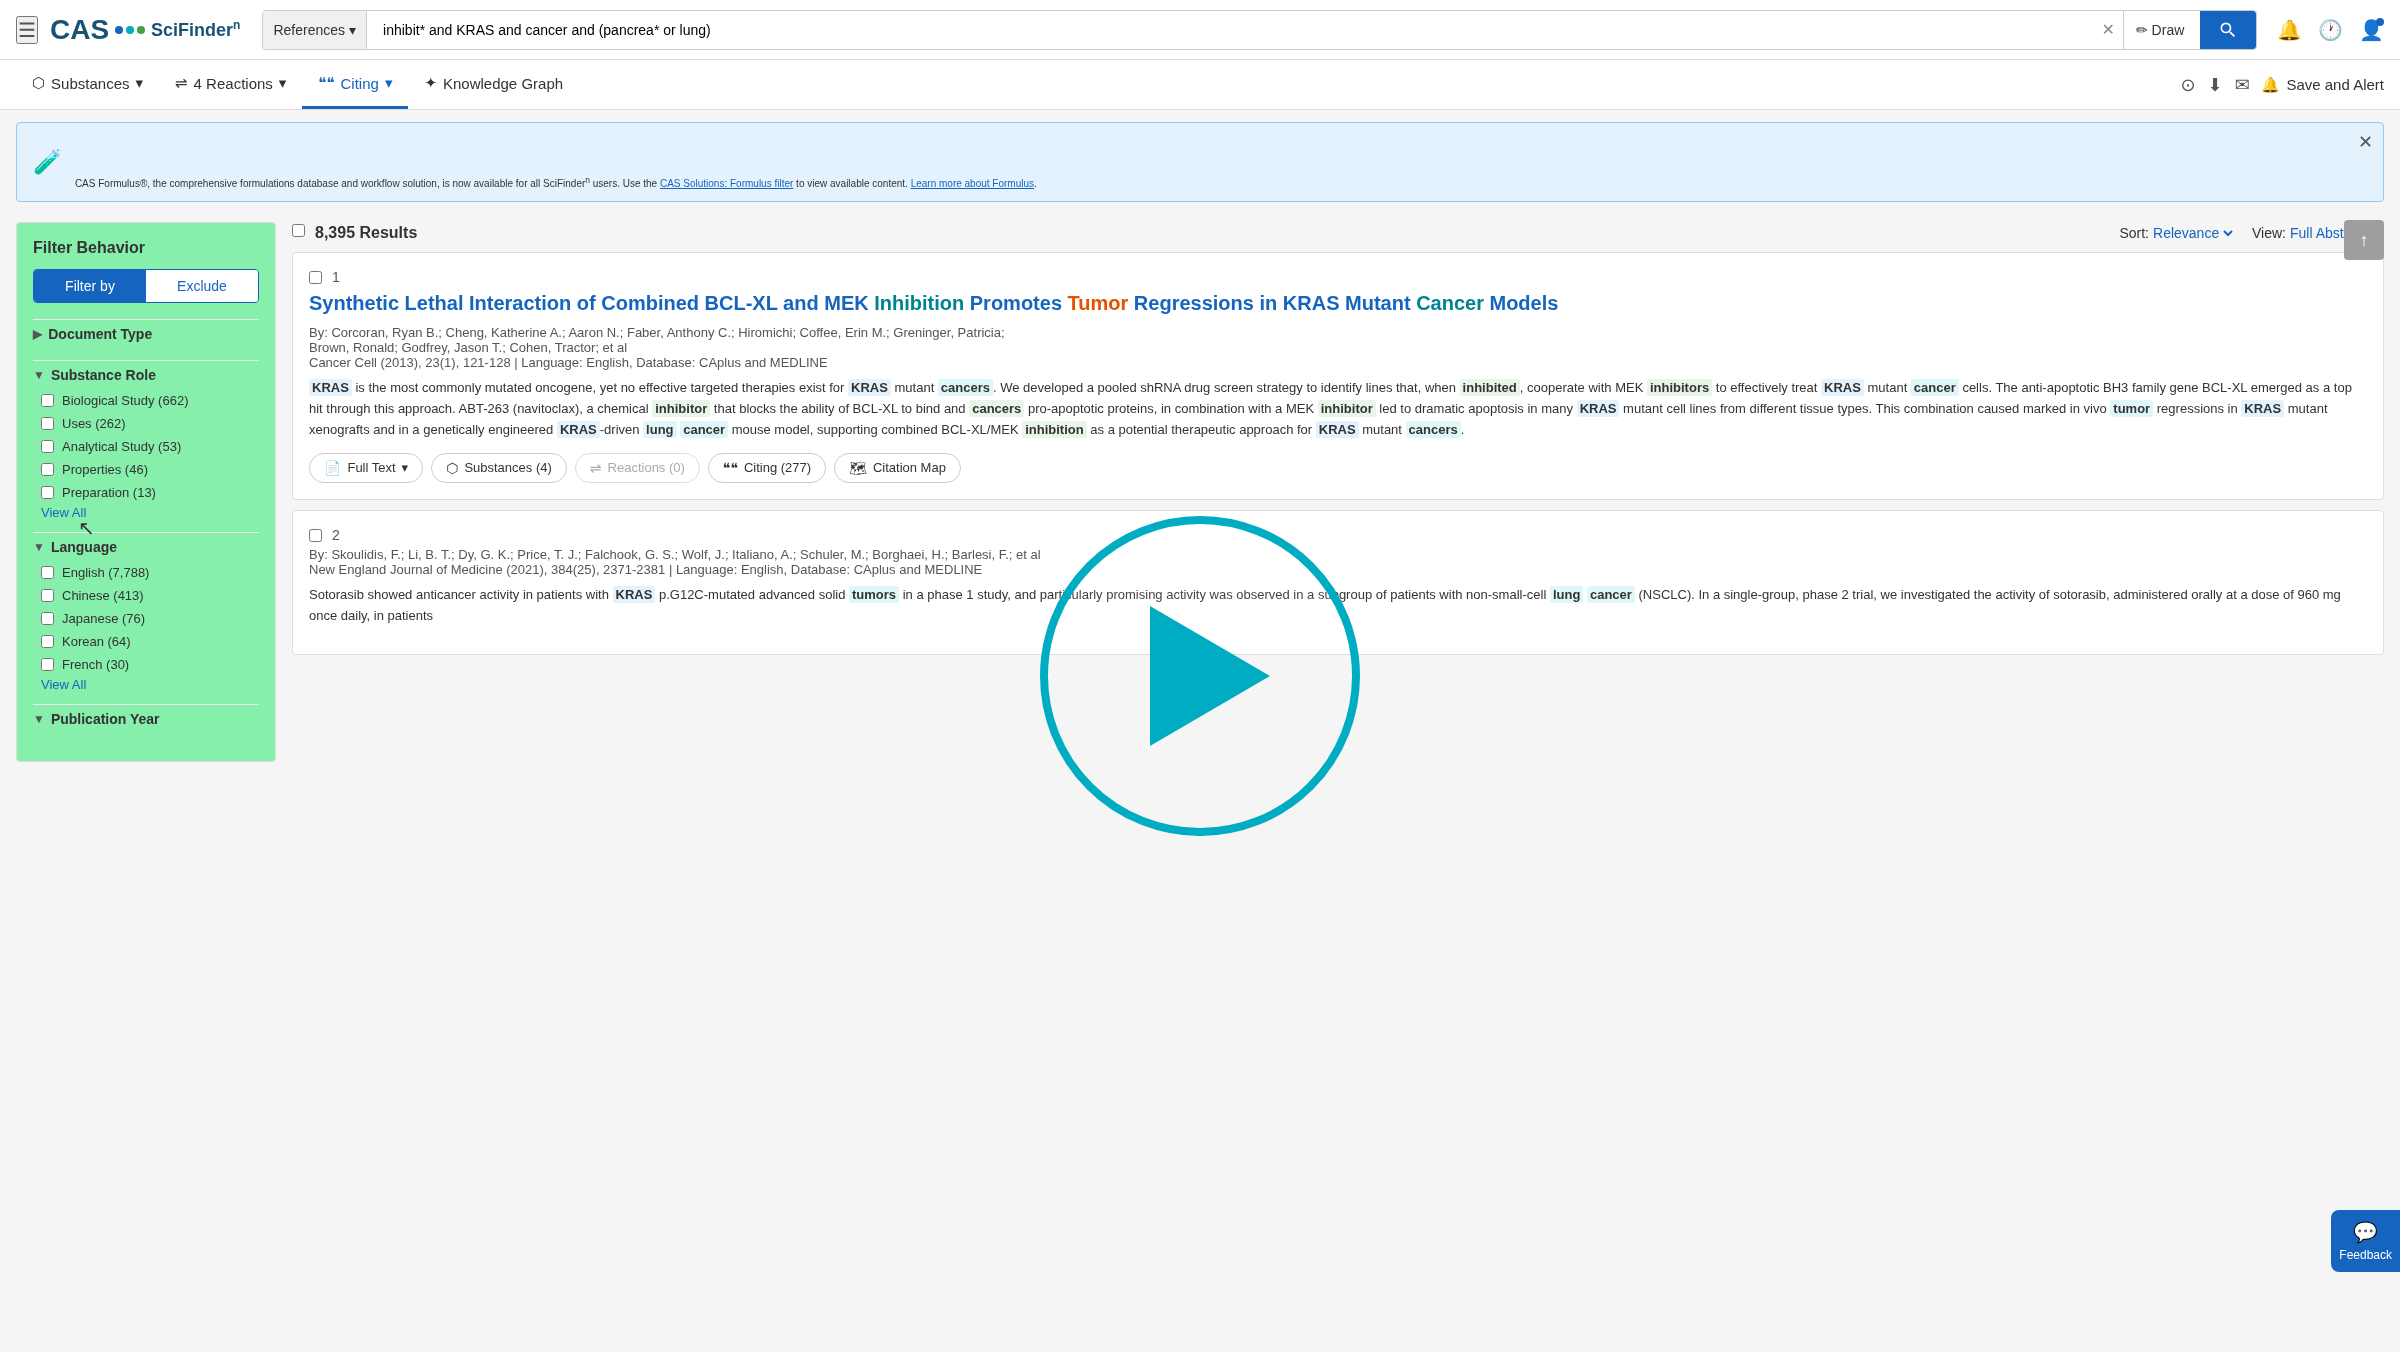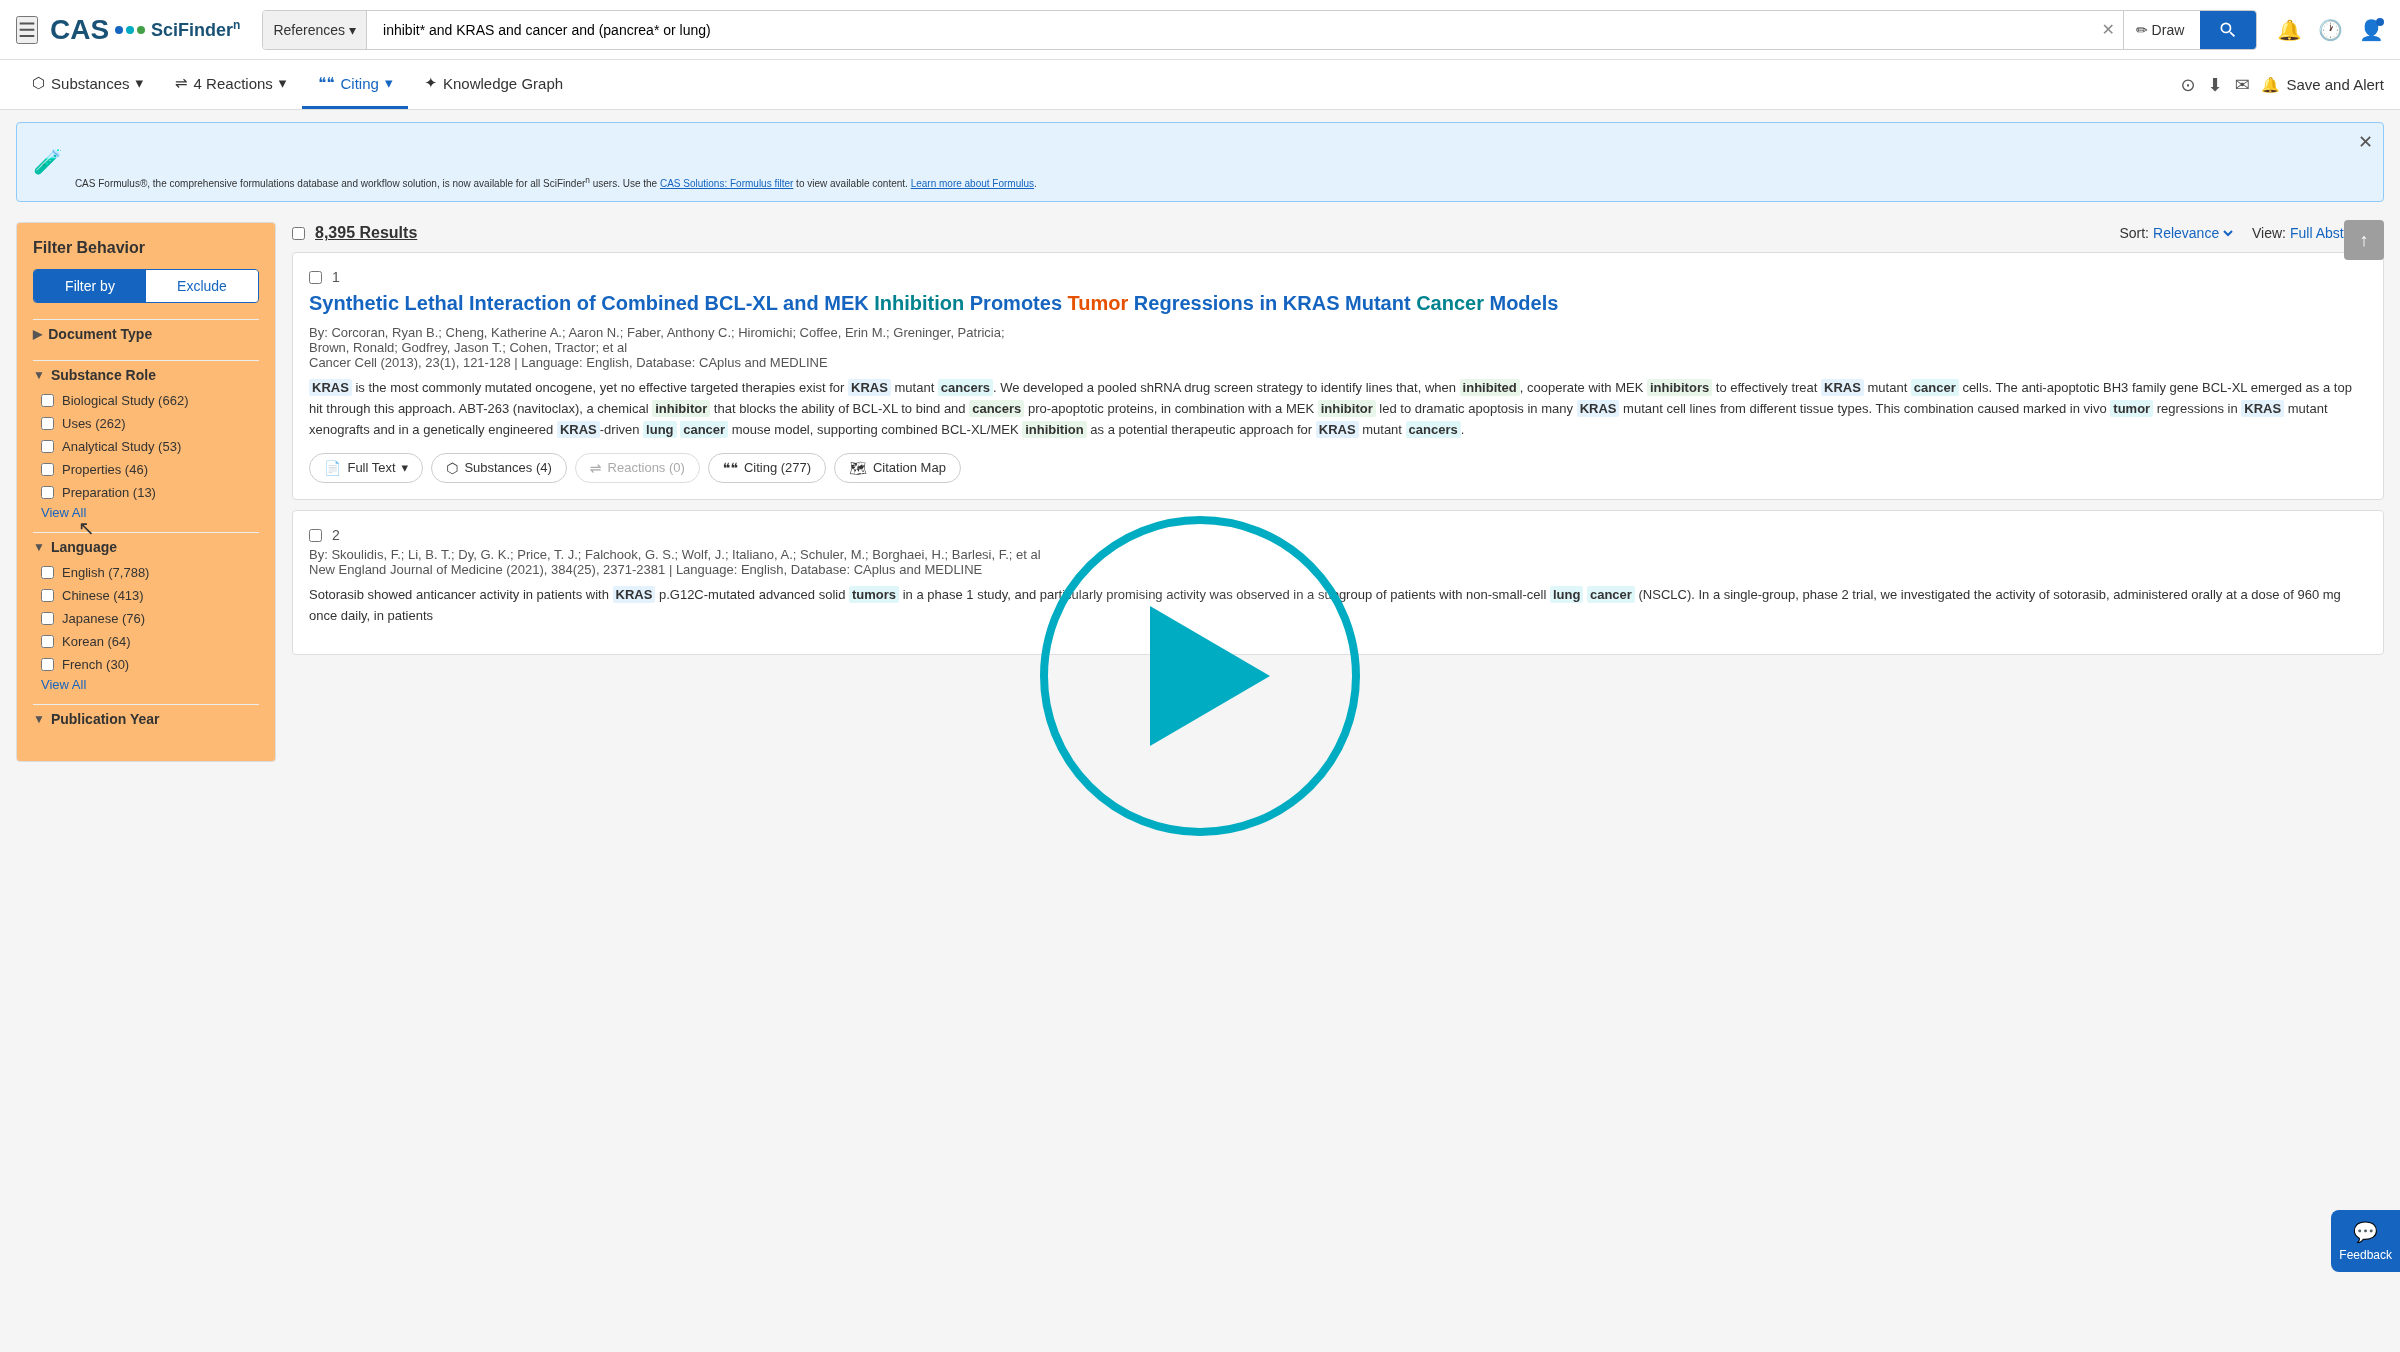--- a/index.html
+++ b/index.html
@@ -216,21 +216,21 @@
     .main-layout {
       display: flex;
       gap: 0;
       padding: 0 16px;
     }
 
     
     .sidebar {
       width: 260px;
       min-width: 260px;
-      background: #fdba74;
+      background: #86efac;
       border: 1px solid #ddd;
       border-radius: 4px;
       margin-right: 16px;
       padding: 16px;
       height: fit-content;
       margin-top: 8px;
     }
     .filter-behavior-title {
       font-size: 16px;
       font-weight: bold;
@@ -610,21 +610,21 @@
     <div class="filter-section">
       <div class="filter-section-header">
         <span class="chevron">▼</span>
         <span>Publication Year</span>
       </div>
     </div>
   </aside>
 
   <section class="results-area">
     <div class="results-header">
-      <div style="display:flex;align-items:center;gap:10px;text-decoration:underline;">
+      <div style="display:flex;align-items:flex-start;gap:10px;">
         <input type="checkbox" style="">
         <span class="results-count">8,395 Results</span>
       </div>
       <div class="results-controls">
         <div class="results-sort">
           <span>Sort:</span>
           <select>
             <option>Relevance</option>
             <option>Date</option>
           </select>

